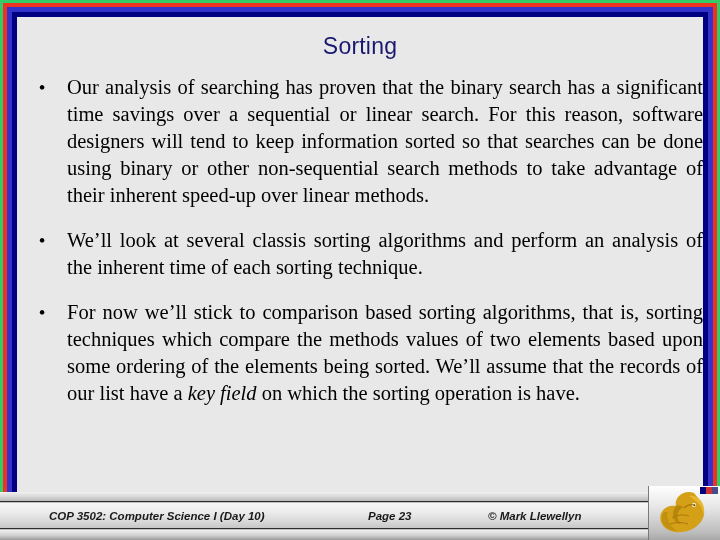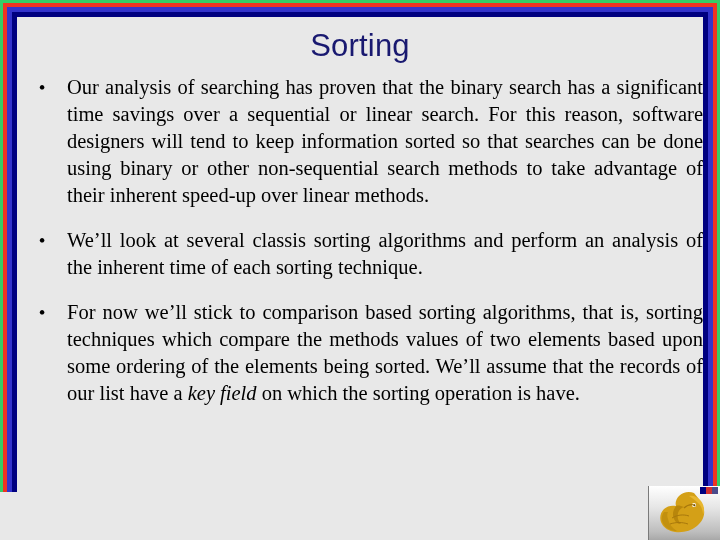--- a/index.html
+++ b/index.html
@@ -94,21 +94,21 @@
   }
 
   
   .title {
     position: absolute;
     left: 0;
     top: 10px;
     width: 686px;
     text-align: center;
     font-family: "Liberation Sans", "DejaVu Sans", sans-serif;
-    font-size: 31px;
+    font-size: 23px;
     line-height: 38px;
     color: #191970;
     letter-spacing: 0.2px;
     white-space: nowrap;
   }
 
   
   .body {
     position: absolute;
     left: 0;
@@ -242,20 +242,29 @@
       </div>
 
       <div class="bullet-row">
         <span class="bullet-mark">•</span>
         <span class="bullet-text"><span>For now we’ll stick to comparison based sorting algorithms, that is, sorting techniques which compare the methods values of two elements based upon some ordering of the elements being sorted.  We’ll assume that the records of our list have a </span><span class="em">key field</span><span> on which the sorting operation is have.</span></span>
       </div>
 
     </div>
   </div>
 
+  <div class="footer">
+    <div class="footer-band-top"></div>
+    <div class="footer-band-main"></div>
+    <div class="footer-band-bottom"></div>
+
+    <div class="footer-text footer-course">COP 3502: Computer Science I  (Day 10)</div>
+    <div class="footer-text footer-page">Page 23</div>
+    <div class="footer-text footer-copy">© Mark Llewellyn</div>
+  </div>
 
   <div class="logo-box">
     <div class="tiny-flag"></div>
     <svg width="62" height="46" viewBox="0 0 62 46">
       <g fill="#d4a017">
         <path d="M41,3 C36,1 30,2 26,6 C23,9 22,13 23,16 C19,15 14,16 11,19 C7,23 6,29 9,34 C11,38 16,41 22,42 C30,43 38,41 44,36 C49,32 52,26 51,20 C50,14 46,9 41,3 Z"></path>
         <path d="M23,16 C20,20 19,25 21,29 C22,32 25,34 28,34 C25,31 24,27 25,23 C26,20 28,18 31,17 C28,16 25,15 23,16 Z" fill="#b8860b"></path>
         <path d="M11,22 C8,26 8,31 11,35 C14,39 19,41 24,41 C19,38 16,34 15,29 C14,26 14,24 15,22 Z" fill="#c2900f"></path>
         <path d="M36,6 C40,5 45,7 48,11 C51,15 52,20 50,25 C50,20 48,15 44,12 C42,10 39,8 36,6 Z" fill="#e8b730"></path>
       </g>

